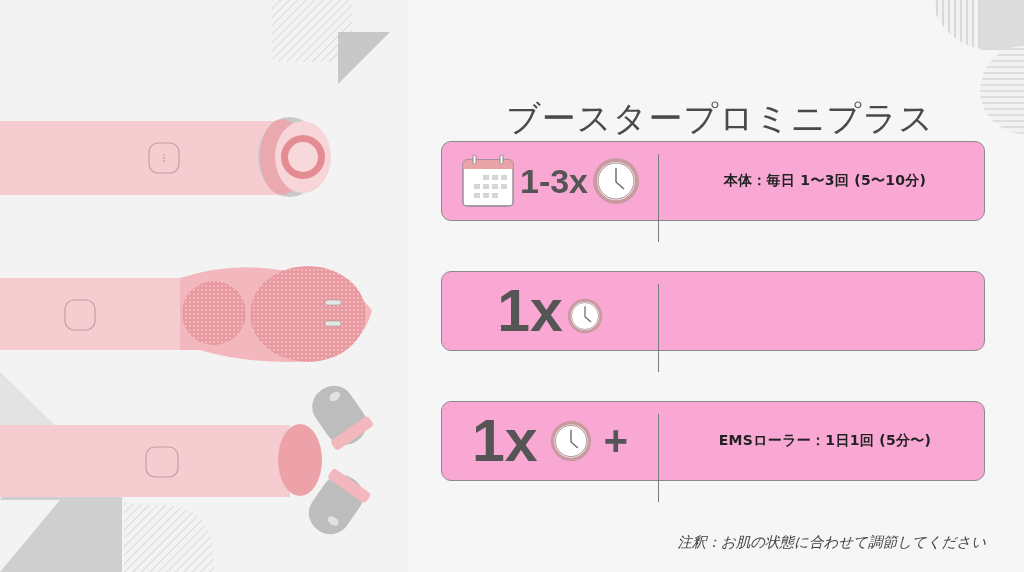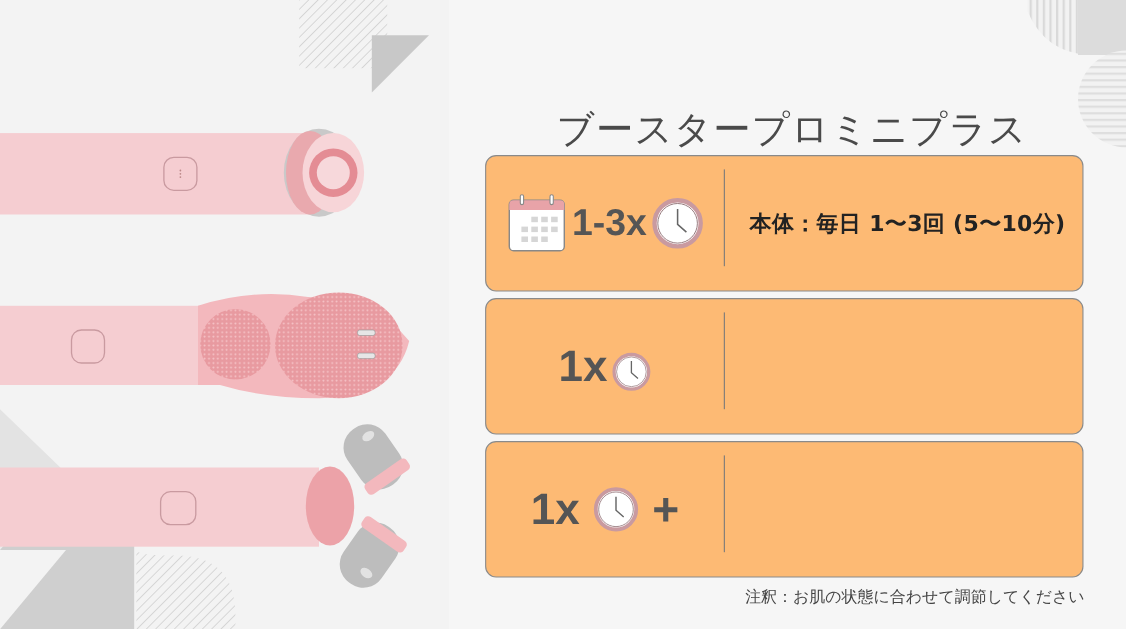--- a/index.html
+++ b/index.html
@@ -1,28 +1,28 @@
 <!DOCTYPE html>
 <html><head>
 <meta charset="utf-8">
 <style>
   html,body{margin:0;padding:0;}
   body{width:1024px;height:572px;overflow:hidden;background:#f3f3f3;font-family:"DejaVu Sans","Liberation Sans",sans-serif;position:relative;}
   .stage{position:absolute;left:0;top:0;width:1024px;height:572px;}
   .right-bg{position:absolute;left:408px;top:0;width:616px;height:572px;background:#f6f6f6;}
   .title{position:absolute;left:440px;top:47px;width:560px;text-align:center;color:#4a4a4a;font-size:34px;line-height:46px;letter-spacing:1px;font-weight:normal;margin-top:48px;}
-  .card{position:absolute;left:441px;width:544px;height:124px;background:#fdba74;border:1.5px solid #8a8a8a;border-radius:10px;box-sizing:border-box;}
+  .card{position:absolute;left:441px;width:544px;height:80px;background:#f9a8d4;border:1.5px solid #8a8a8a;border-radius:10px;box-sizing:border-box;}
   .card .left{position:absolute;left:0;top:0;width:216px;height:100%;display:flex;align-items:center;justify-content:center;gap:4px;}
   .card .divider{position:absolute;left:216px;top:12px;width:1px;height:88px;background:#7a7a7a;}
-  .card .desc{position:absolute;left:232px;top:0;right:8px;height:100%;display:flex;align-items:center;justify-content:center;font-size:20px;font-weight:bold;color:#222;letter-spacing:0.3px;}
+  .card .desc{position:absolute;left:232px;top:0;right:8px;height:100%;display:flex;align-items:center;justify-content:center;font-size:14px;font-weight:bold;color:#222;letter-spacing:0.3px;}
   .freq{font-family:"Liberation Sans",sans-serif;font-weight:bold;color:#555;}
   .freq.f1{font-size:34px;}
-  .freq.f2{font-size:40px;}
+  .freq.f2{font-size:59px;}
   .plus{font-family:"Liberation Sans",sans-serif;font-weight:bold;color:#555;font-size:42px;margin-left:8px;}
-  .note{position:absolute;left:600px;top:533px;width:386px;text-align:right;color:#444;font-size:14.5px;}
+  .note{position:absolute;left:600px;top:533px;width:386px;text-align:right;color:#444;font-size:14.5px;font-style:italic;}
   .ico{display:inline-block;}
 </style>
 </head>
 <body>
 
 <div class="stage">
 
   <svg style="position:absolute;left:0;top:0" width="420" height="572" viewBox="0 0 420 572">
     <defs>
       <pattern id="hatch" width="6" height="6" patternUnits="userSpaceOnUse" patternTransform="rotate(45)">
@@ -160,16 +160,17 @@
     <div class="left">
       <span class="freq f2" style="margin-right:8px">1x</span>
       <svg class="ico" width="42" height="42" viewBox="0 0 48 48">
         <circle cx="24" cy="24" r="21" fill="#fff" stroke="#c99aa0" stroke-width="4"></circle>
         <circle cx="24" cy="24" r="18" fill="none" stroke="#8a6a6e" stroke-width="0.8"></circle>
         <path d="M24 11 L24 25 L32 32" fill="none" stroke="#666" stroke-width="1.5"></path>
       </svg>
       <span class="plus">+</span>
     </div>
     <div class="divider"></div>
+    <div class="desc">EMSローラー：1日1回 (5分〜)</div>
   </div>
 
   <div class="note">注釈：お肌の状態に合わせて調節してください</div>
 </div>
 
 </body></html>

